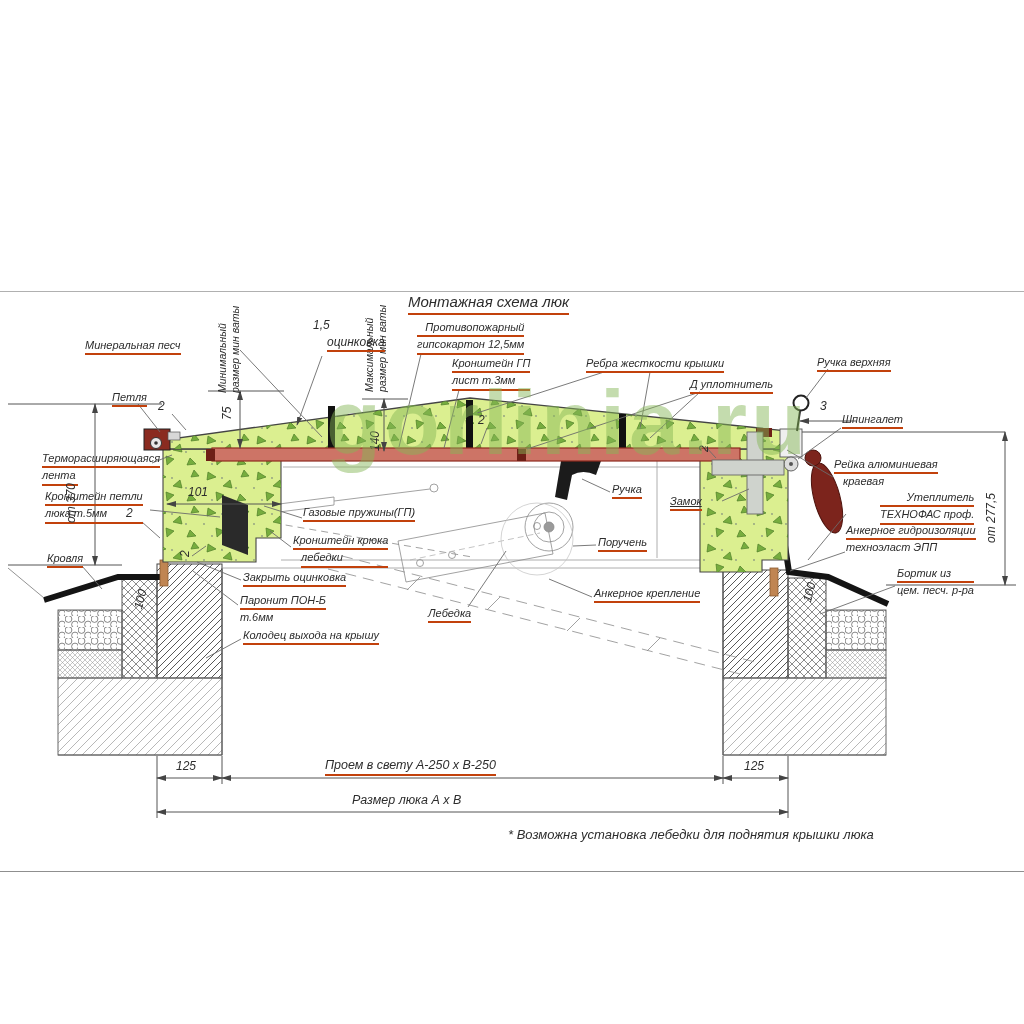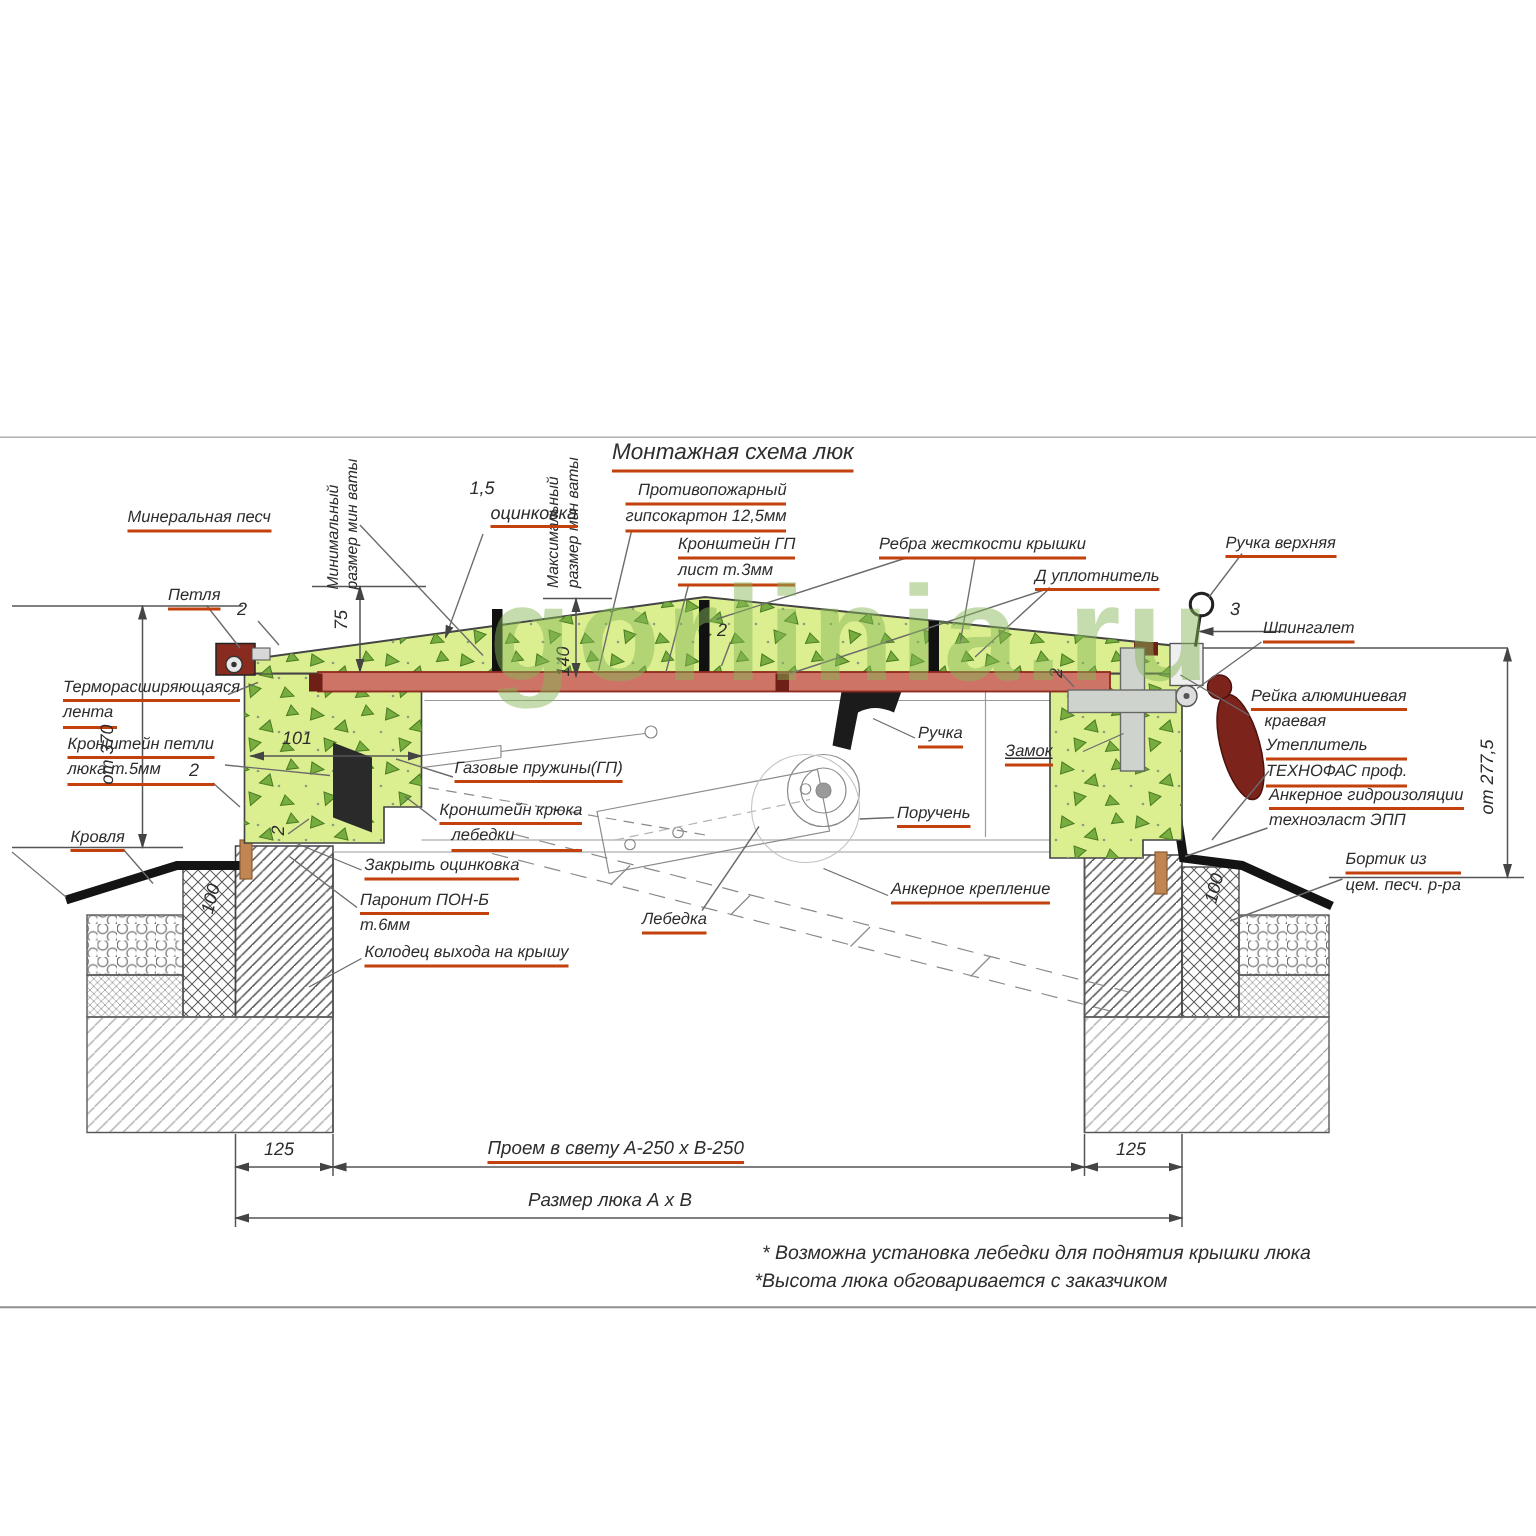--- a/index.html
+++ b/index.html
@@ -250,21 +250,21 @@
   <span class="u">лист т.3мм</span>
 </div>
 <div class="lbl u" style="left:586px;top:356px;">Ребра жесткости крышки</div>
 <div class="lbl u" style="left:690px;top:377px;">Д уплотнитель</div>
 <div class="lbl u" style="left:817px;top:355px;">Ручка верхняя</div>
 <div class="lbl u" style="left:842px;top:412px;">Шпингалет</div>
 <div class="lbl" style="left:834px;top:457px;">
   <span class="u">Рейка алюминиевая</span>
   <span style="margin-left:9px;">краевая</span>
 </div>
-<div class="lbl" style="left:844px;top:490px;">
+<div class="lbl" style="left:880px;top:490px;text-align:right;">
   <span class="u">Утеплитель</span>
   <span class="u">ТЕХНОФАС проф.</span>
 </div>
 <div class="lbl" style="left:846px;top:523px;">
   <span class="u">Анкерное гидроизоляции</span>
   <span>техноэласт ЭПП</span>
 </div>
 <div class="lbl" style="left:897px;top:566px;">
   <span class="u">Бортик из</span>
   <span>цем. песч. р-ра</span>
@@ -300,17 +300,16 @@
 <div class="lbl dim" style="left:158px;top:399px;">2</div>
 <div class="lbl dim" style="left:478px;top:413px;">2</div>
 <div class="lbl dim" style="left:126px;top:506px;">2</div>
 <div class="lbl dim rot90" style="left:697px;top:452px;">2</div>
 <div class="lbl dim rot90" style="left:178px;top:557px;">2</div>
 
 <div class="lbl md u" style="left:325px;top:757px;">Проем в свету А-250 х В-250</div>
 <div class="lbl md" style="left:352px;top:792px;">Размер люка А х В</div>
 
 <div class="lbl note" style="left:508px;top:827px;">* Возможна установка лебедки для поднятия крышки люка</div>
-<div class="lbl note" style="left:503px;top:846px;">*Высота люка обговаривается с заказчиком</div>
 
 <div id="watermark">gorlinia.ru</div>
 
 </div>
 
 </body></html>

